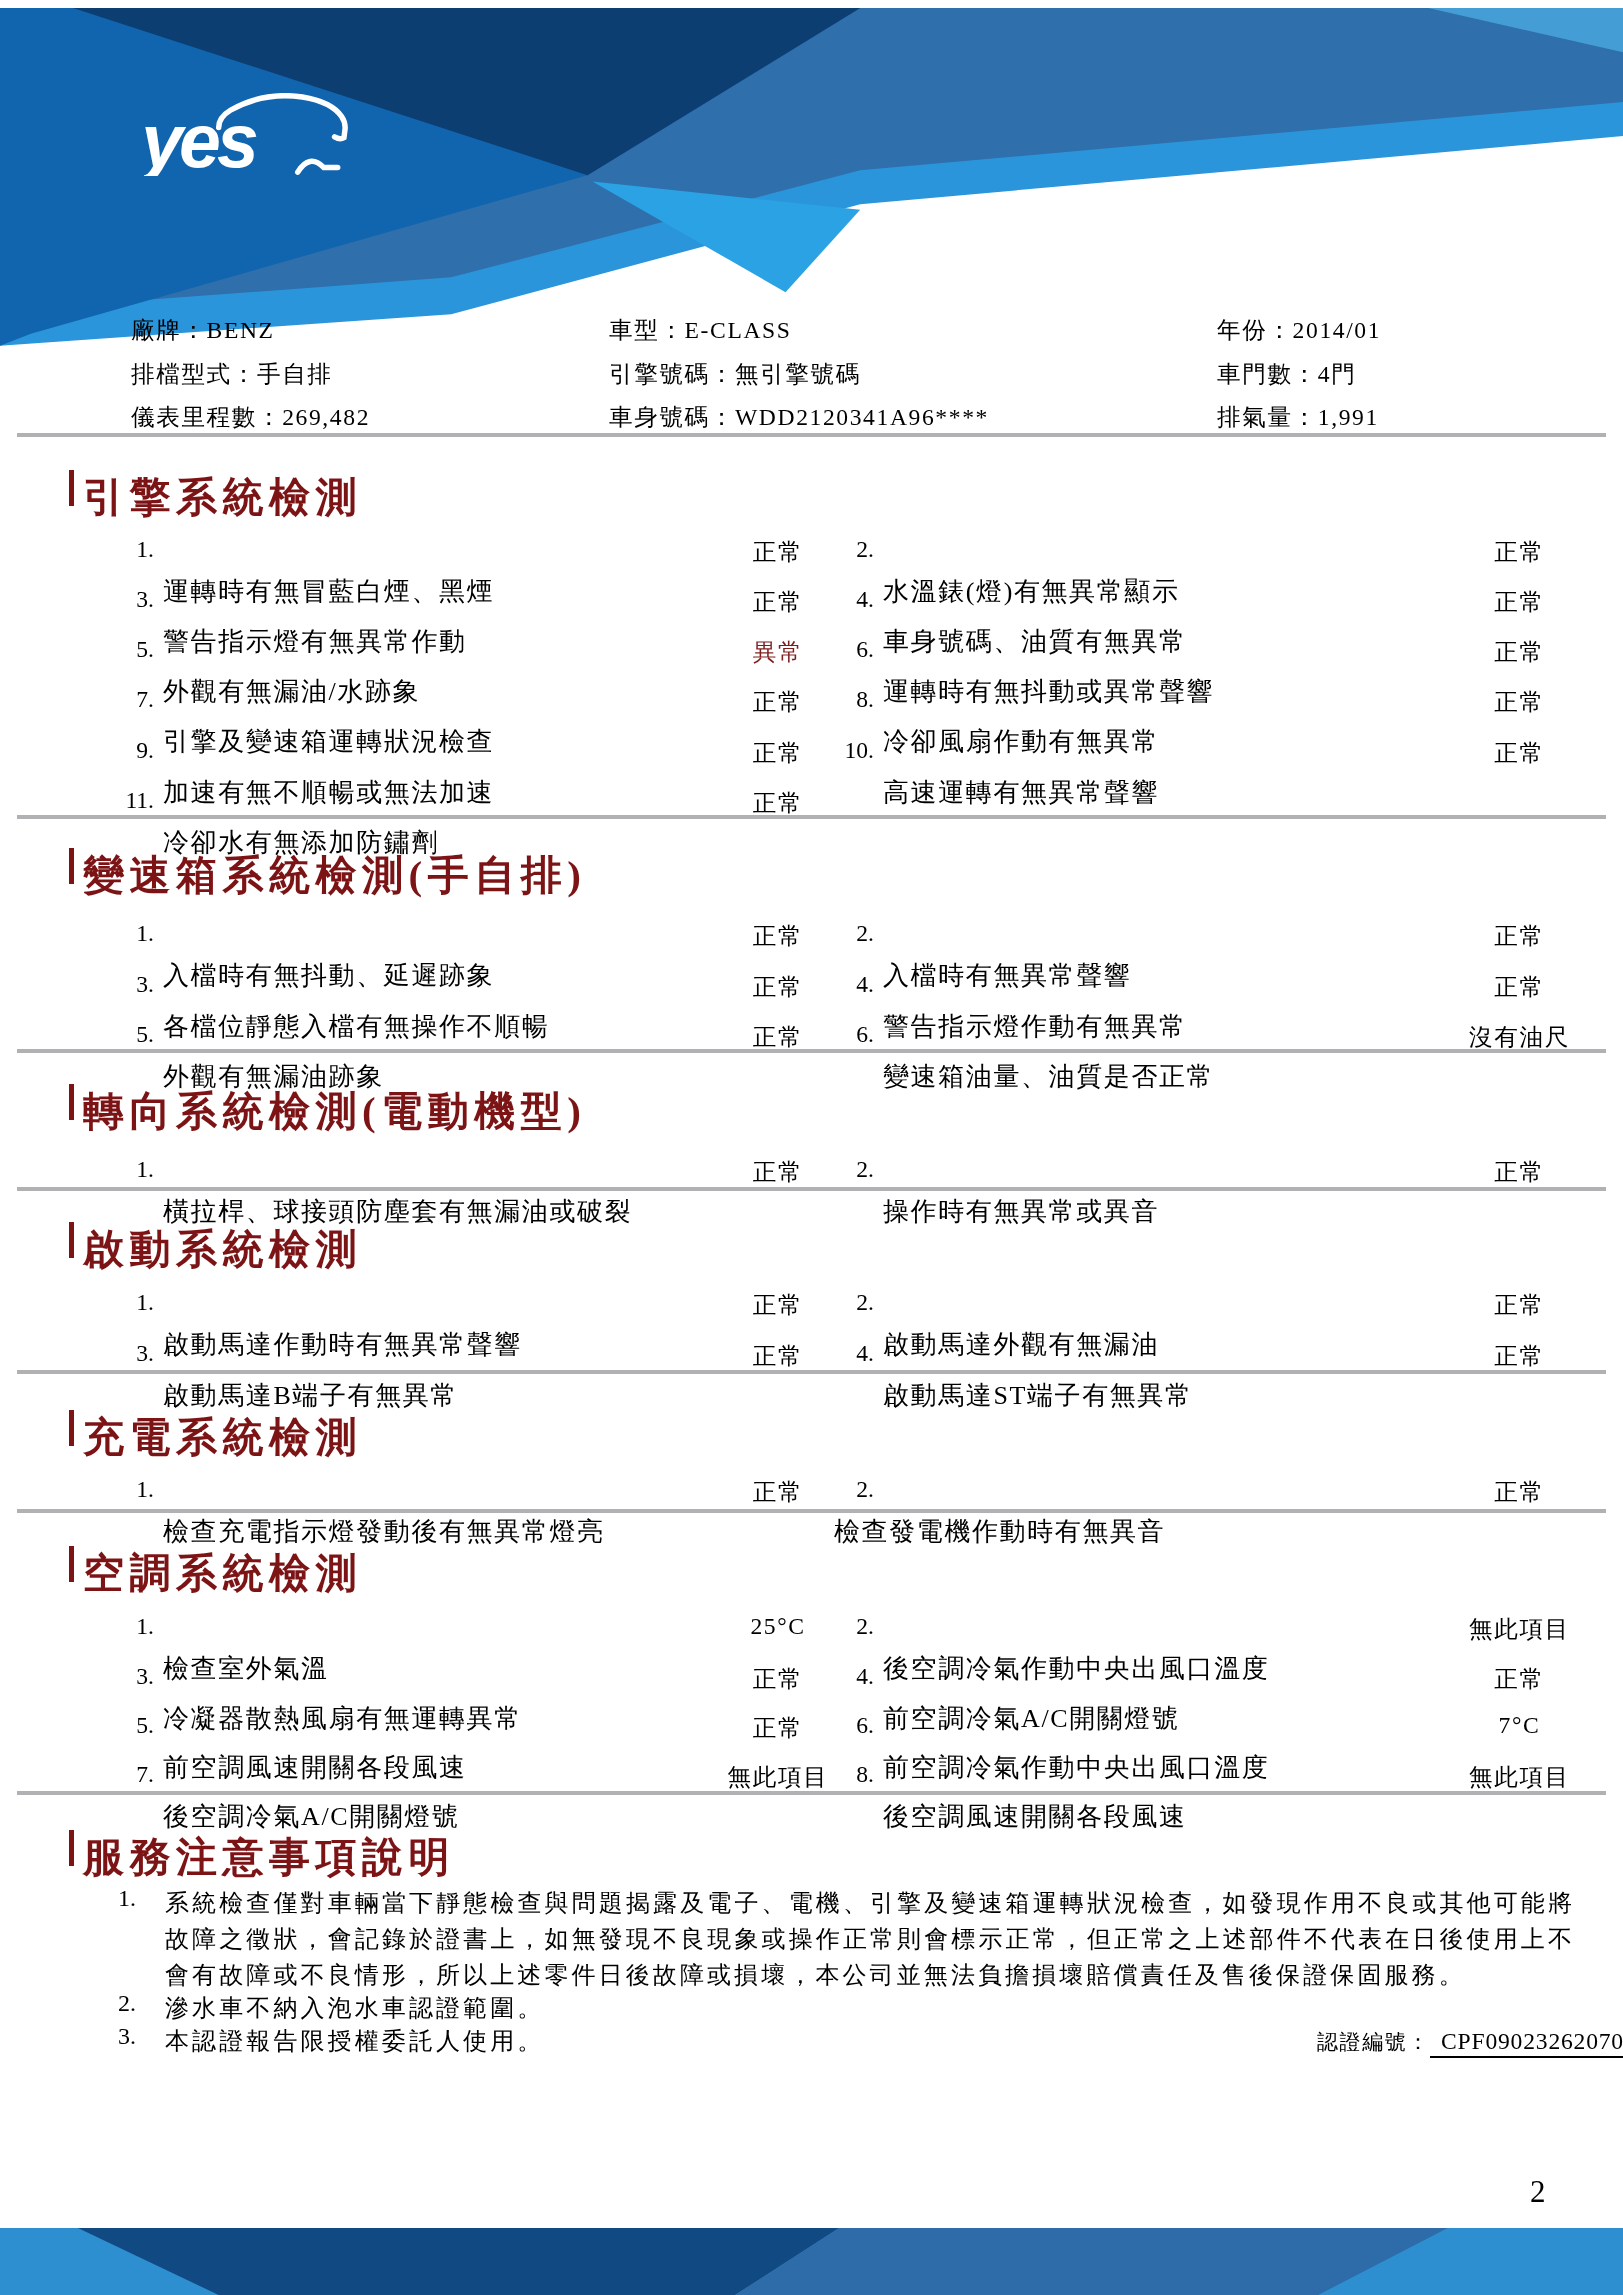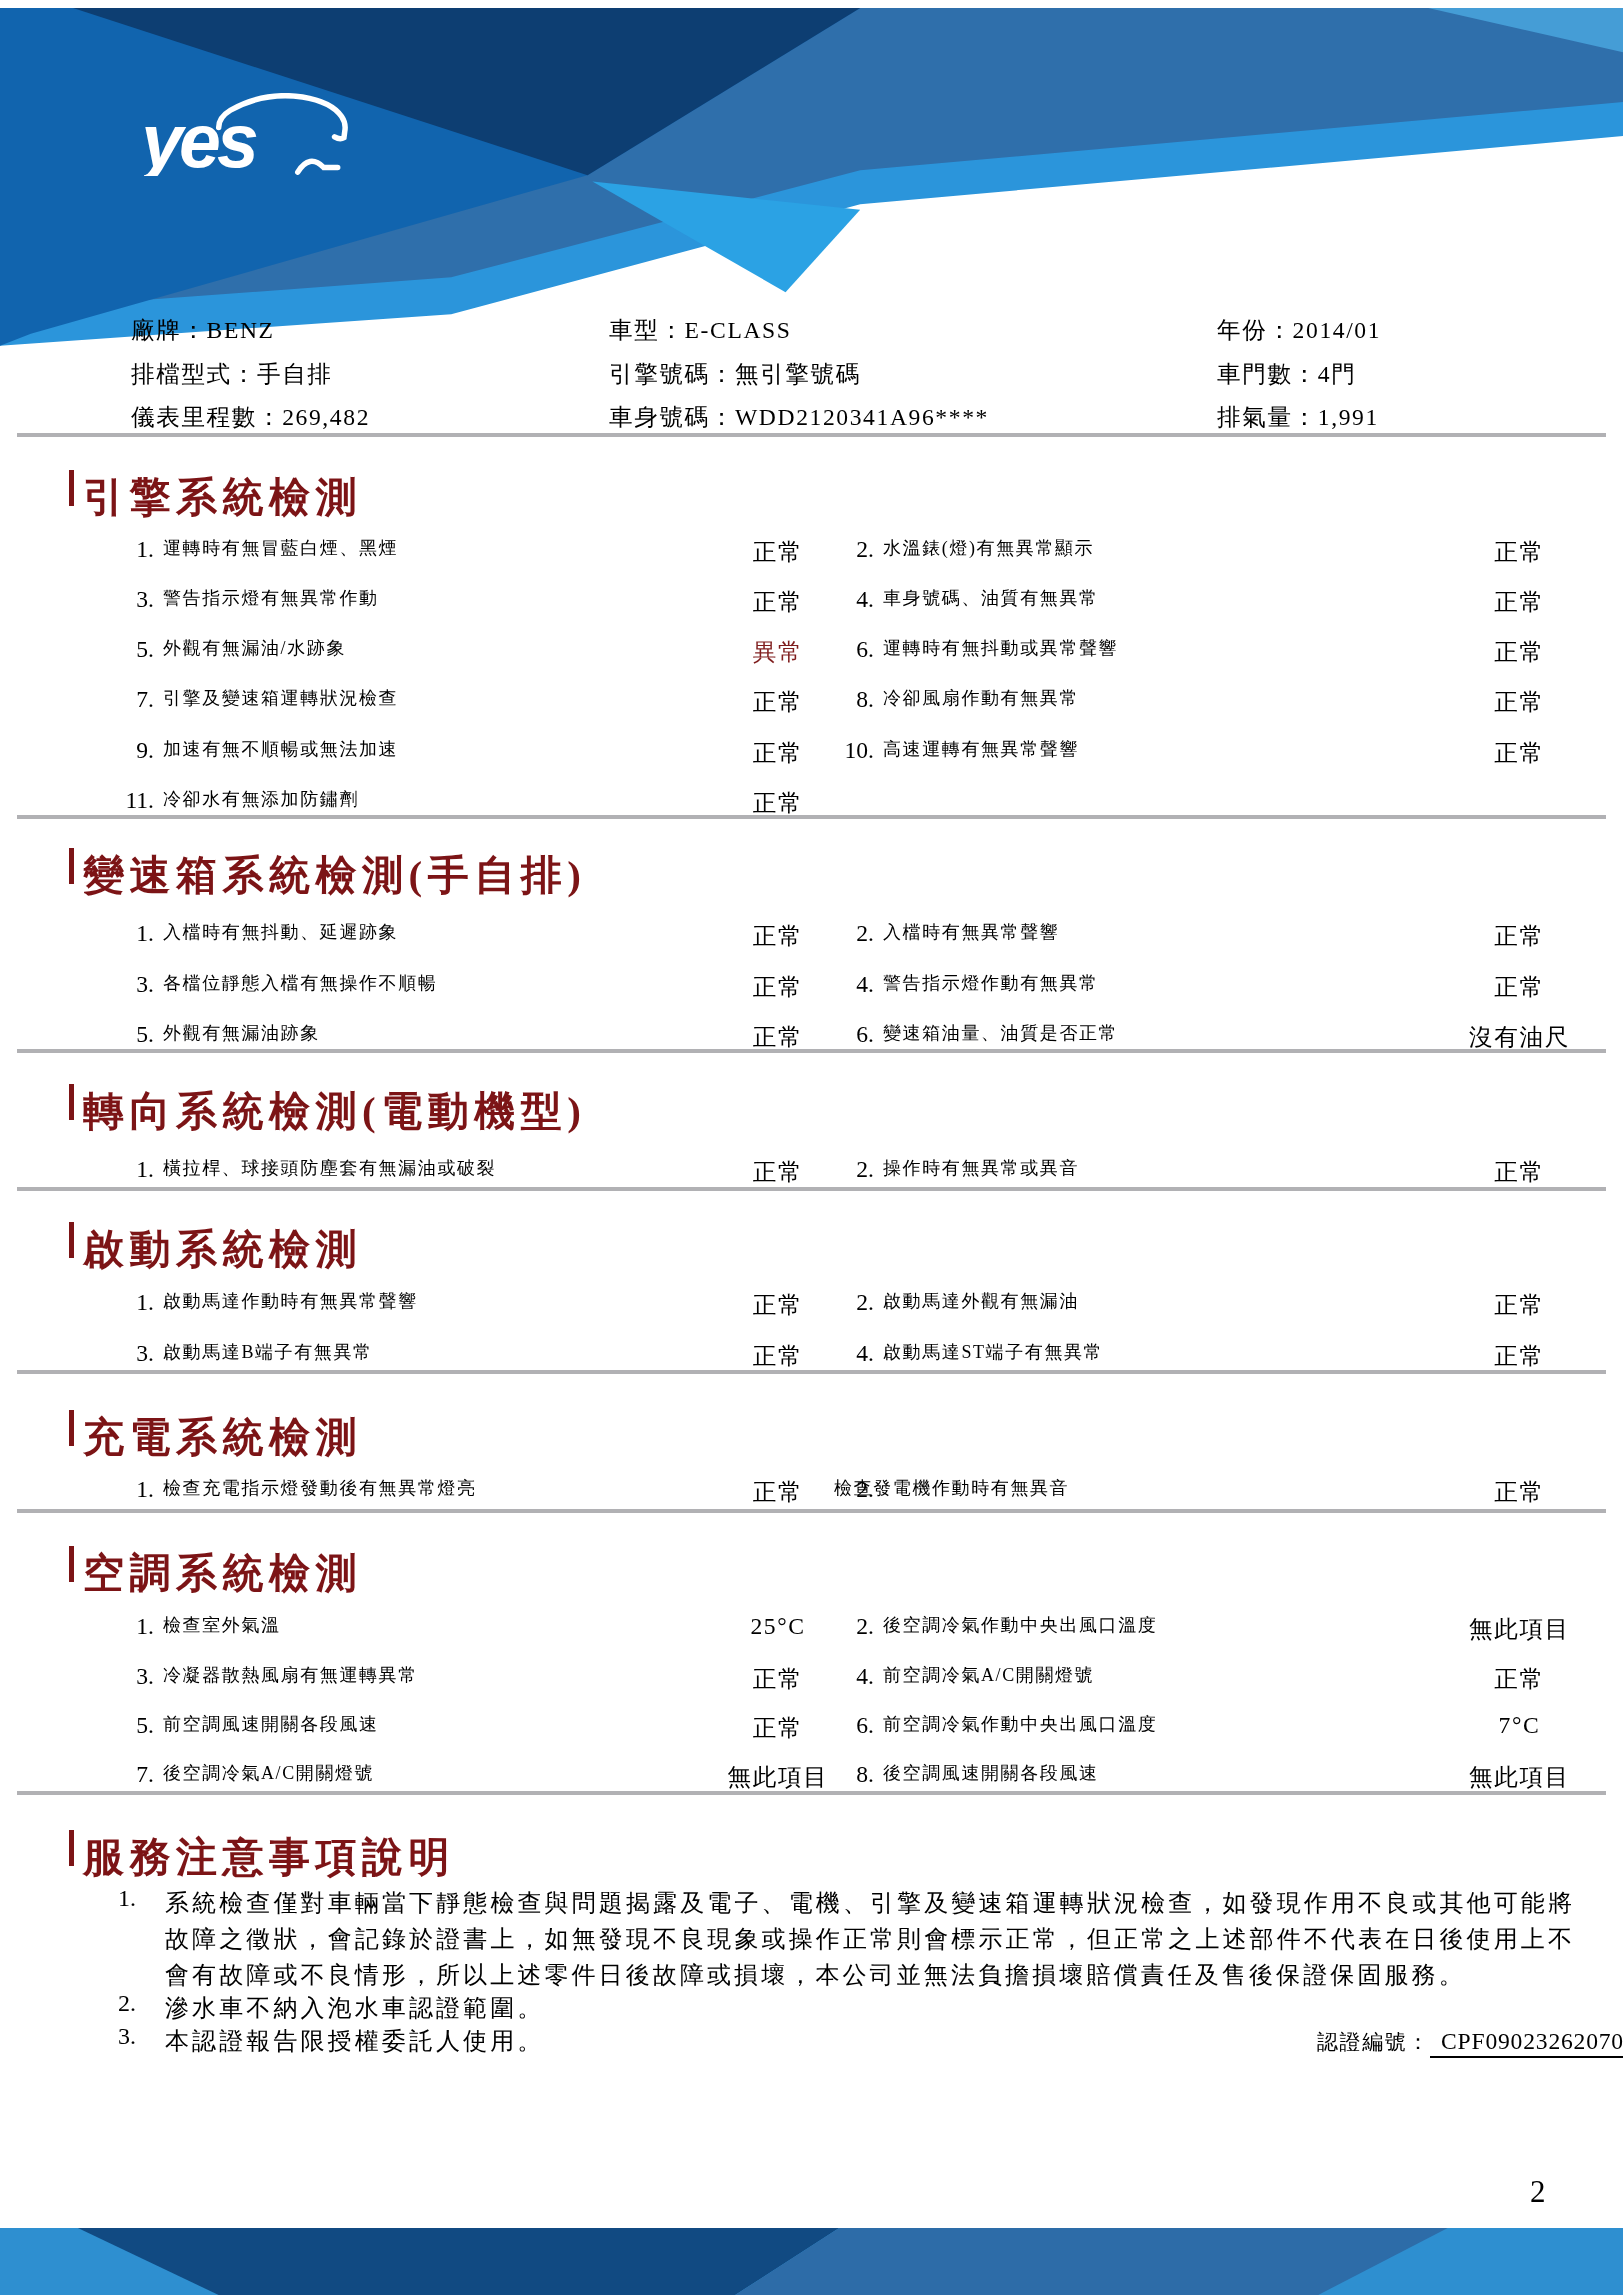--- a/index.html
+++ b/index.html
@@ -29,21 +29,21 @@
   .f-navy{background:#114a82;clip-path:polygon(4.8% 0,51.7% 0,45.2% 100%,13.6% 100%);}
   .f-mid{background:#2d6ca8;clip-path:polygon(51.7% 0,89.2% 0,81.1% 100%,45.2% 100%);}
   
   .sep{position:absolute;left:17.3px;width:1589px;height:3.9px;background:#b1b1b4;}
   
   .info-cell{position:absolute;font-size:23.6px;letter-spacing:1.6px;white-space:nowrap;}
   
   .sec-bar{position:absolute;width:4.7px;height:36px;background:#7c1416;}
   .sec-title{position:absolute;font-size:41px;font-weight:700;color:#7c1416;letter-spacing:5.5px;white-space:nowrap;}
   .item-num{position:absolute;font-size:23.6px;letter-spacing:0;text-align:right;white-space:nowrap;}
-  .item-text{position:absolute;font-size:18px;letter-spacing:1.6px;white-space:nowrap;}
+  .item-text{position:absolute;font-size:26px;letter-spacing:1.6px;white-space:nowrap;margin-top:38px;}
   .item-status{position:absolute;font-size:23.6px;letter-spacing:1.6px;text-align:center;white-space:nowrap;}
   .item-status.abnormal{color:#7f1d1d;}
   
   .note-num{position:absolute;font-size:24px;white-space:nowrap;}
   .note-text{position:absolute;font-size:24px;letter-spacing:3.1px;line-height:36px;width:1410px;text-align:justify;}
   
   .cert{position:absolute;left:1317px;top:2028px;white-space:nowrap;}
   .cert-label{font-size:21px;letter-spacing:1.6px;}
   .cert-value{font-size:23.6px;letter-spacing:0.8px;border-bottom:2.4px solid #000;padding:0 11px 1.6px 11px;}
   .pageno{position:absolute;left:1530px;top:2174px;font-size:31px;}

